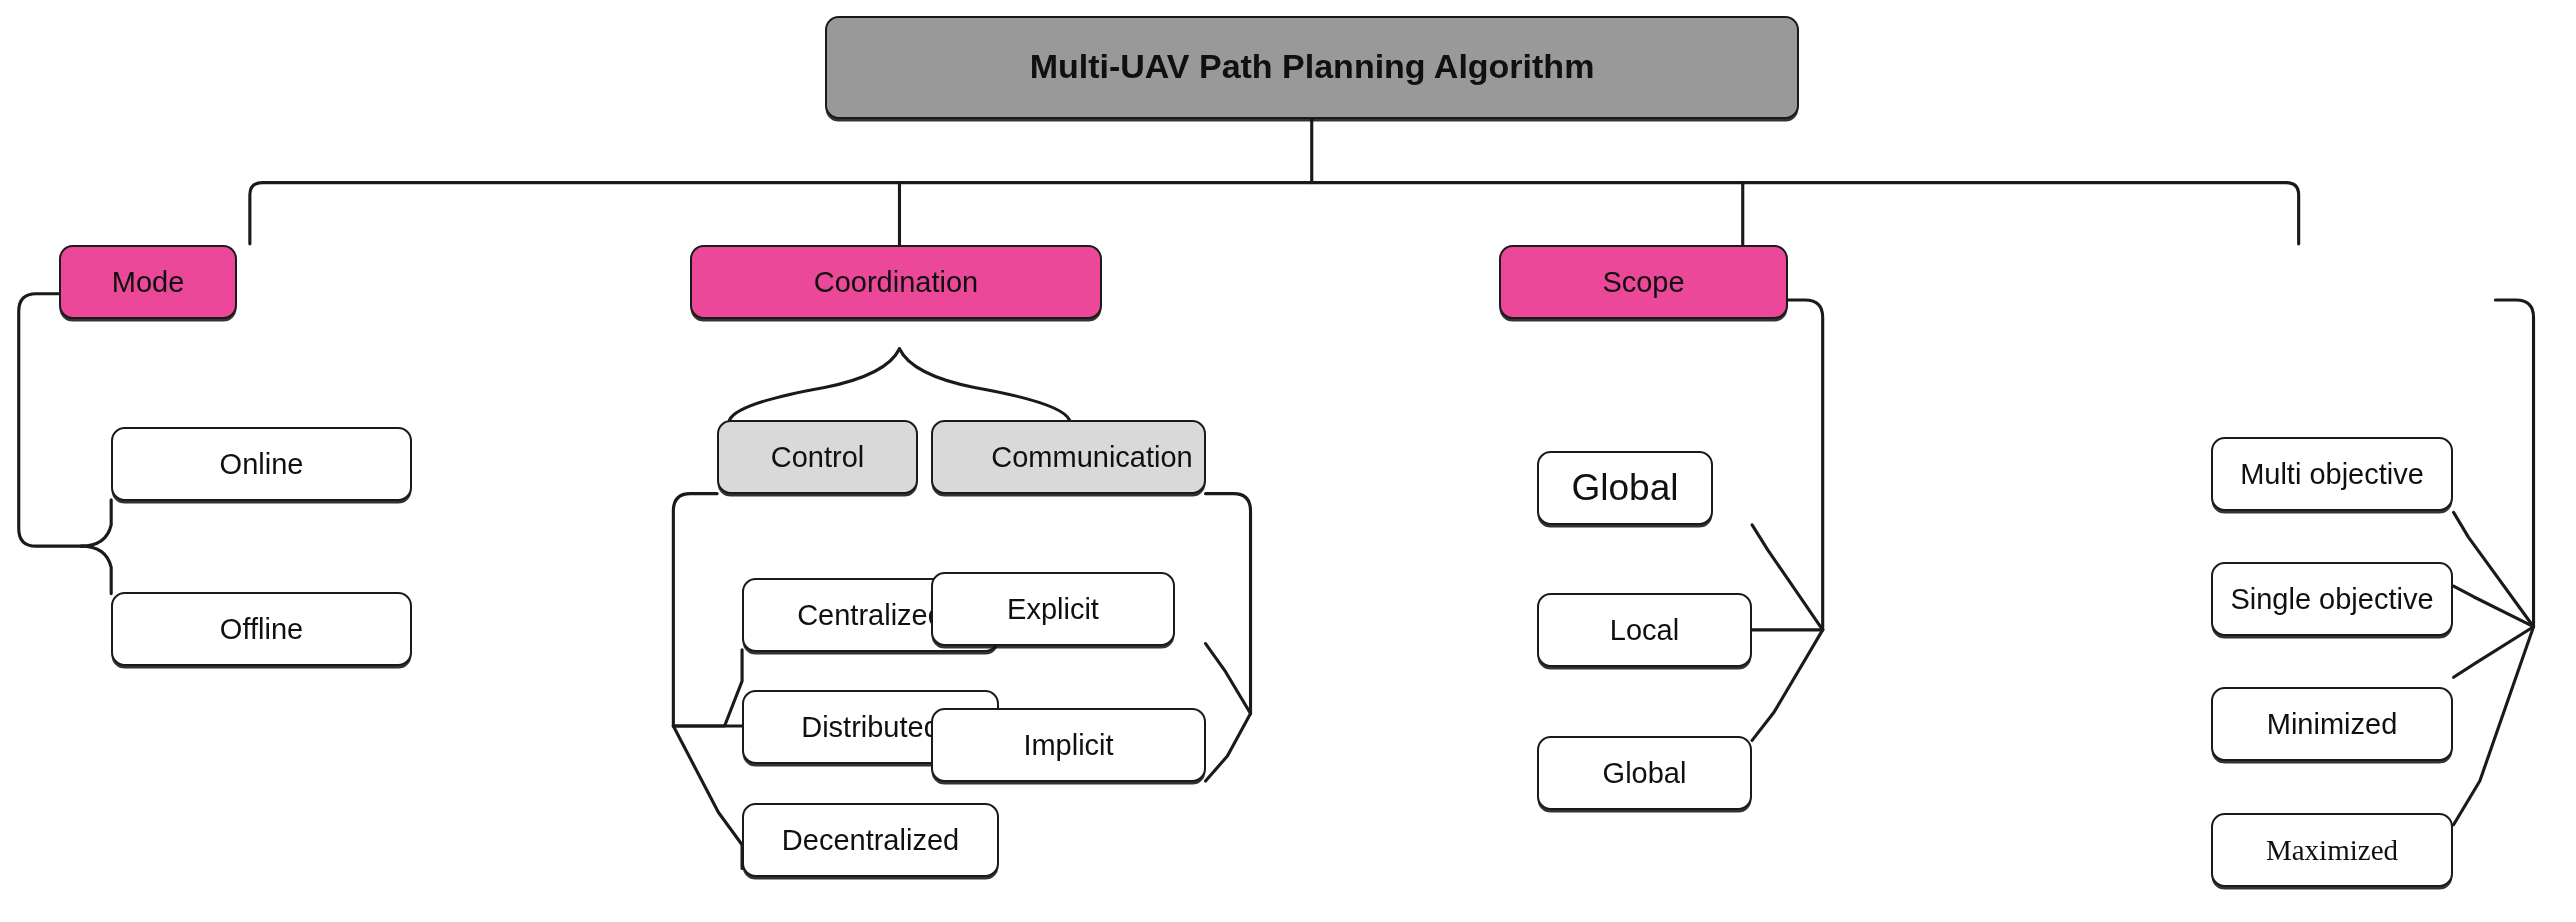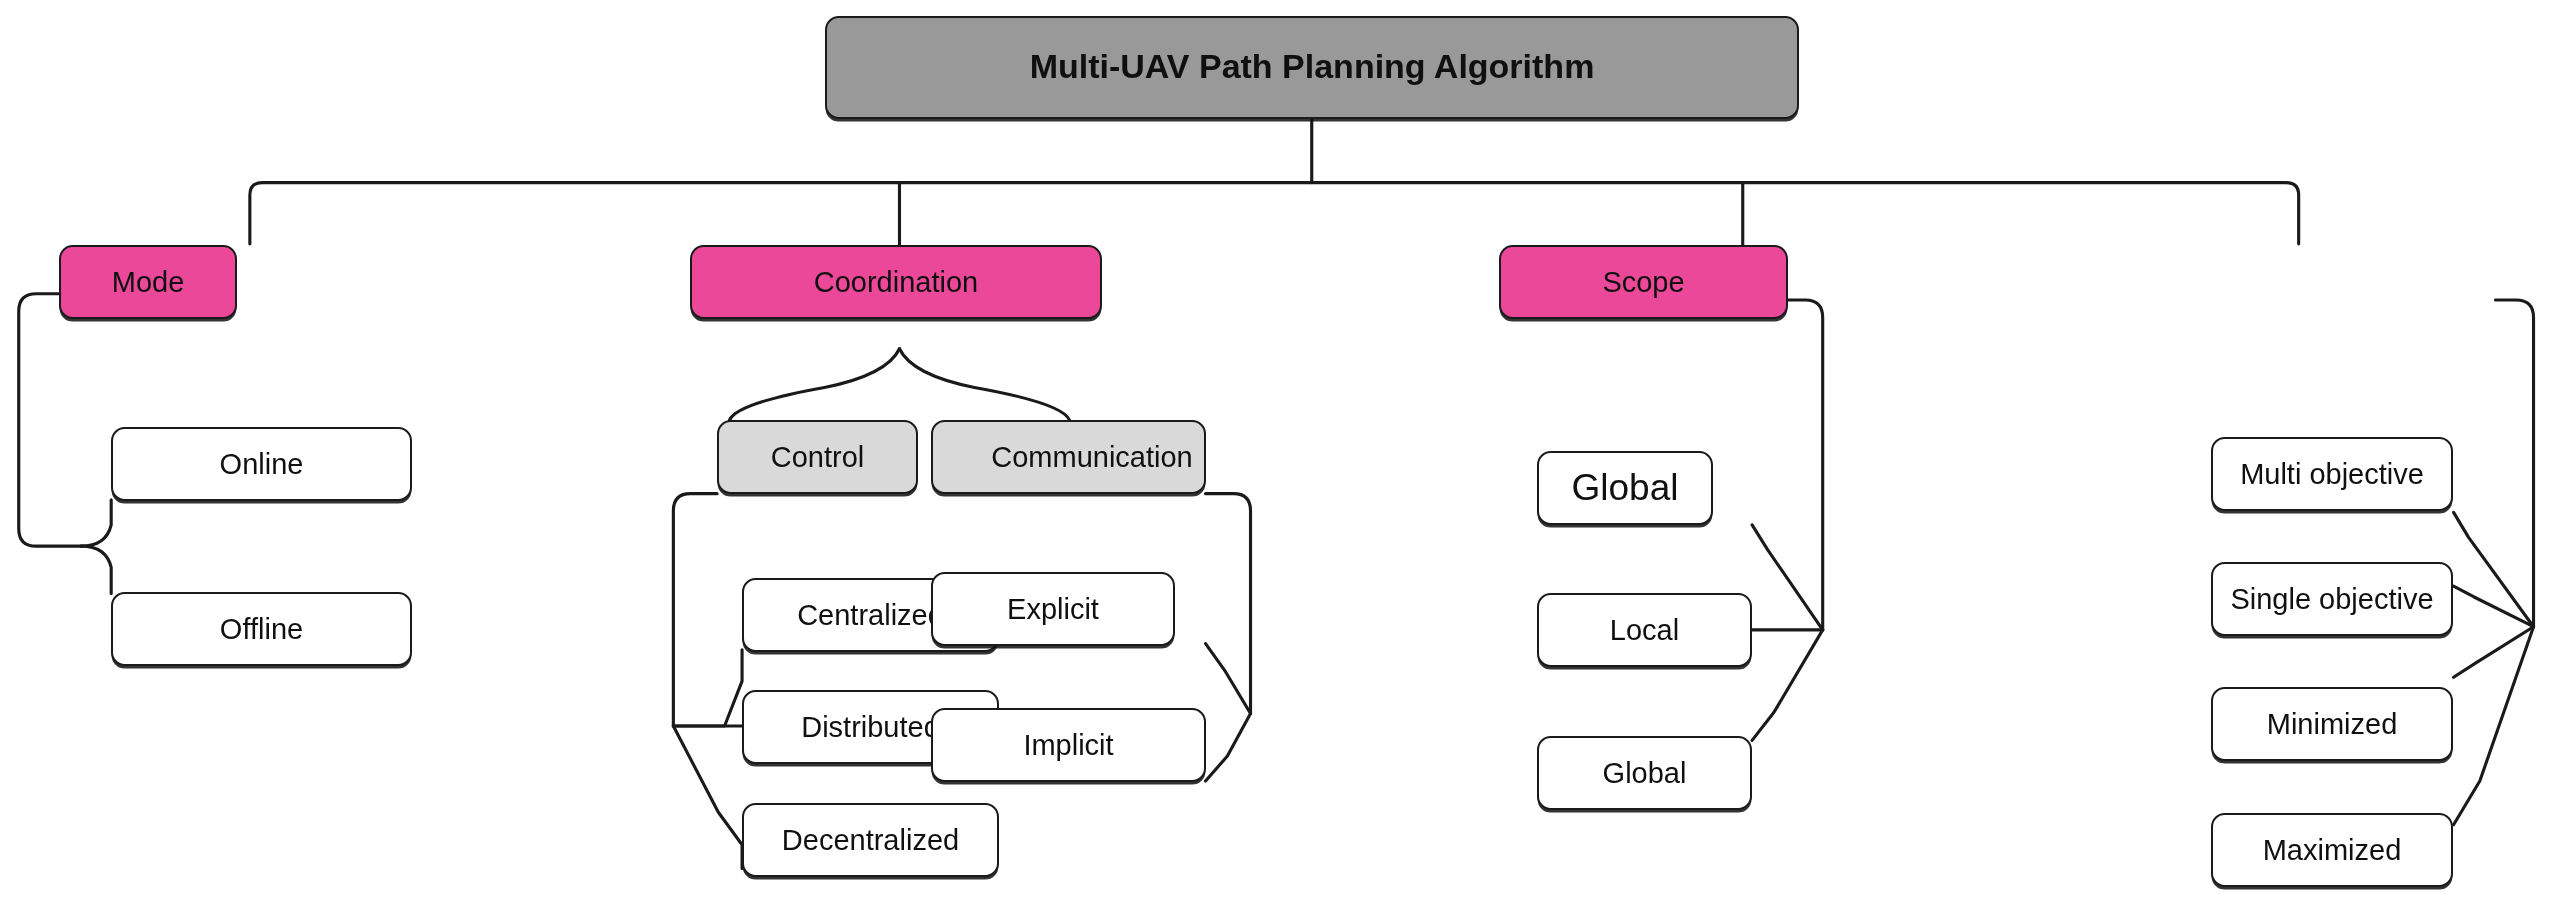--- a/index.html
+++ b/index.html
@@ -128,18 +128,18 @@
 
   <div class="node leaf" style="left:2211px;top:437px;width:242px;height:74px;font-size:29px;">
     <span>Multi objective</span>
   </div>
   <div class="node leaf" style="left:2211px;top:562px;width:242px;height:74px;font-size:29px;">
     <span>Single objective</span>
   </div>
   <div class="node leaf" style="left:2211px;top:687px;width:242px;height:74px;font-size:29px;">
     <span>Minimized</span>
   </div>
-  <div class="node leaf" style="left:2211px;top:813px;width:242px;height:74px;font-size:29px;">
+  <div class="node leaf" style="left:2211px;top:813px;width:242px;height:74px;font-size:29px;font-family:Liberation Serif, serif;">
     <span>Maximized</span>
   </div>
 
 </div>
 
 
 </body></html>

